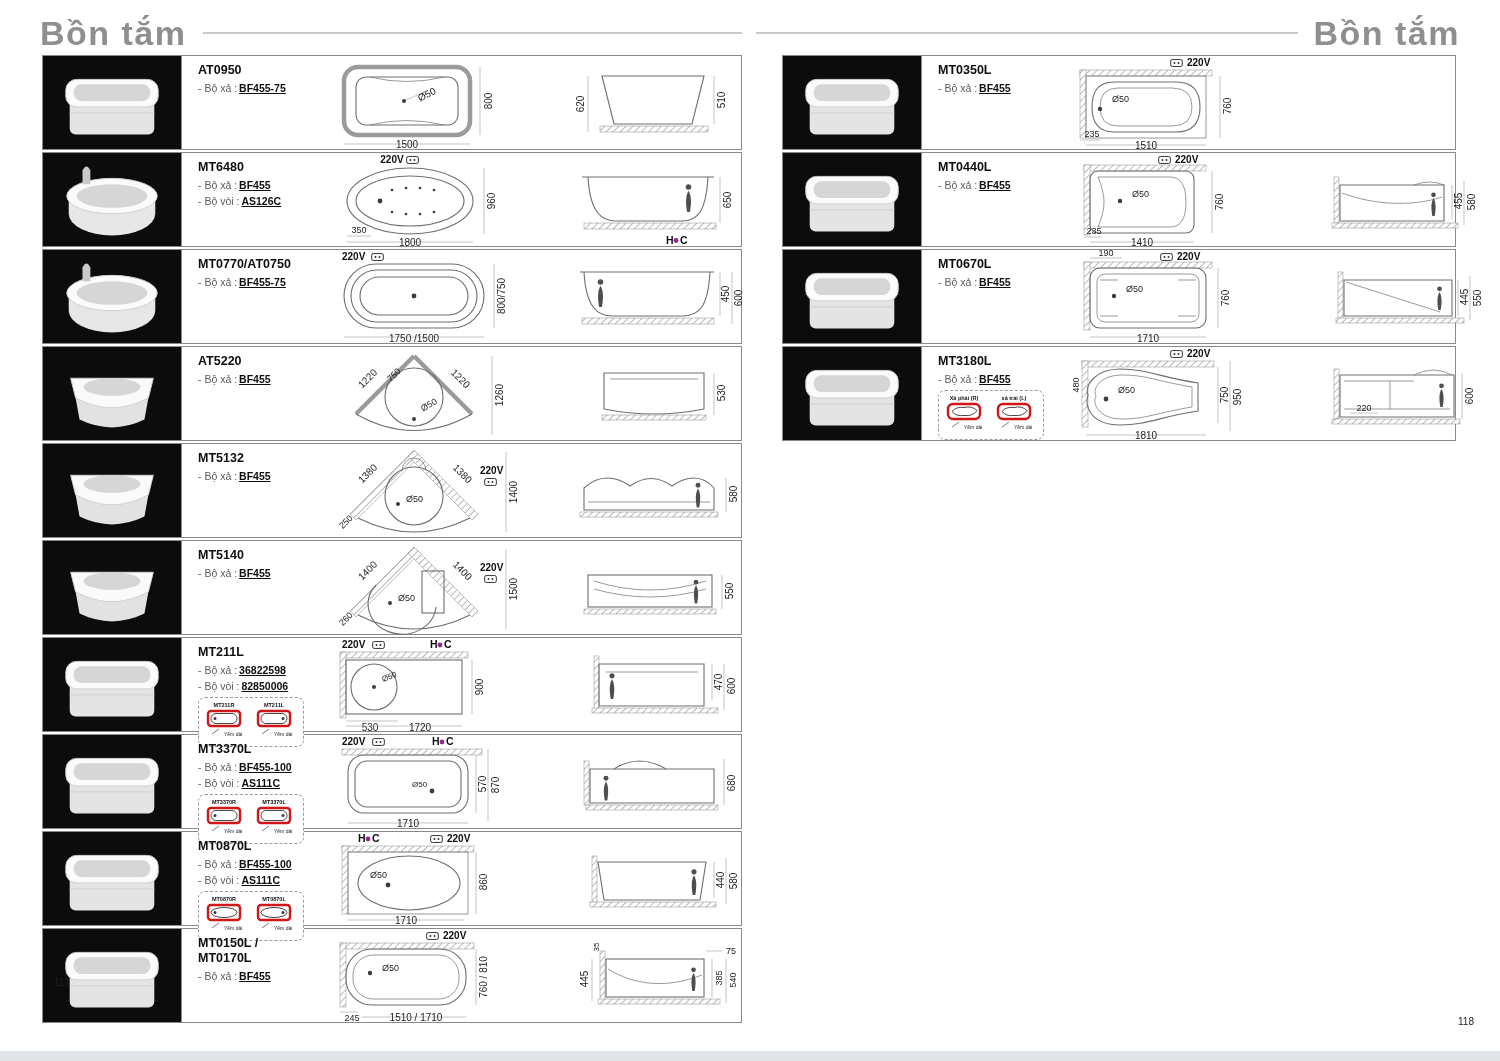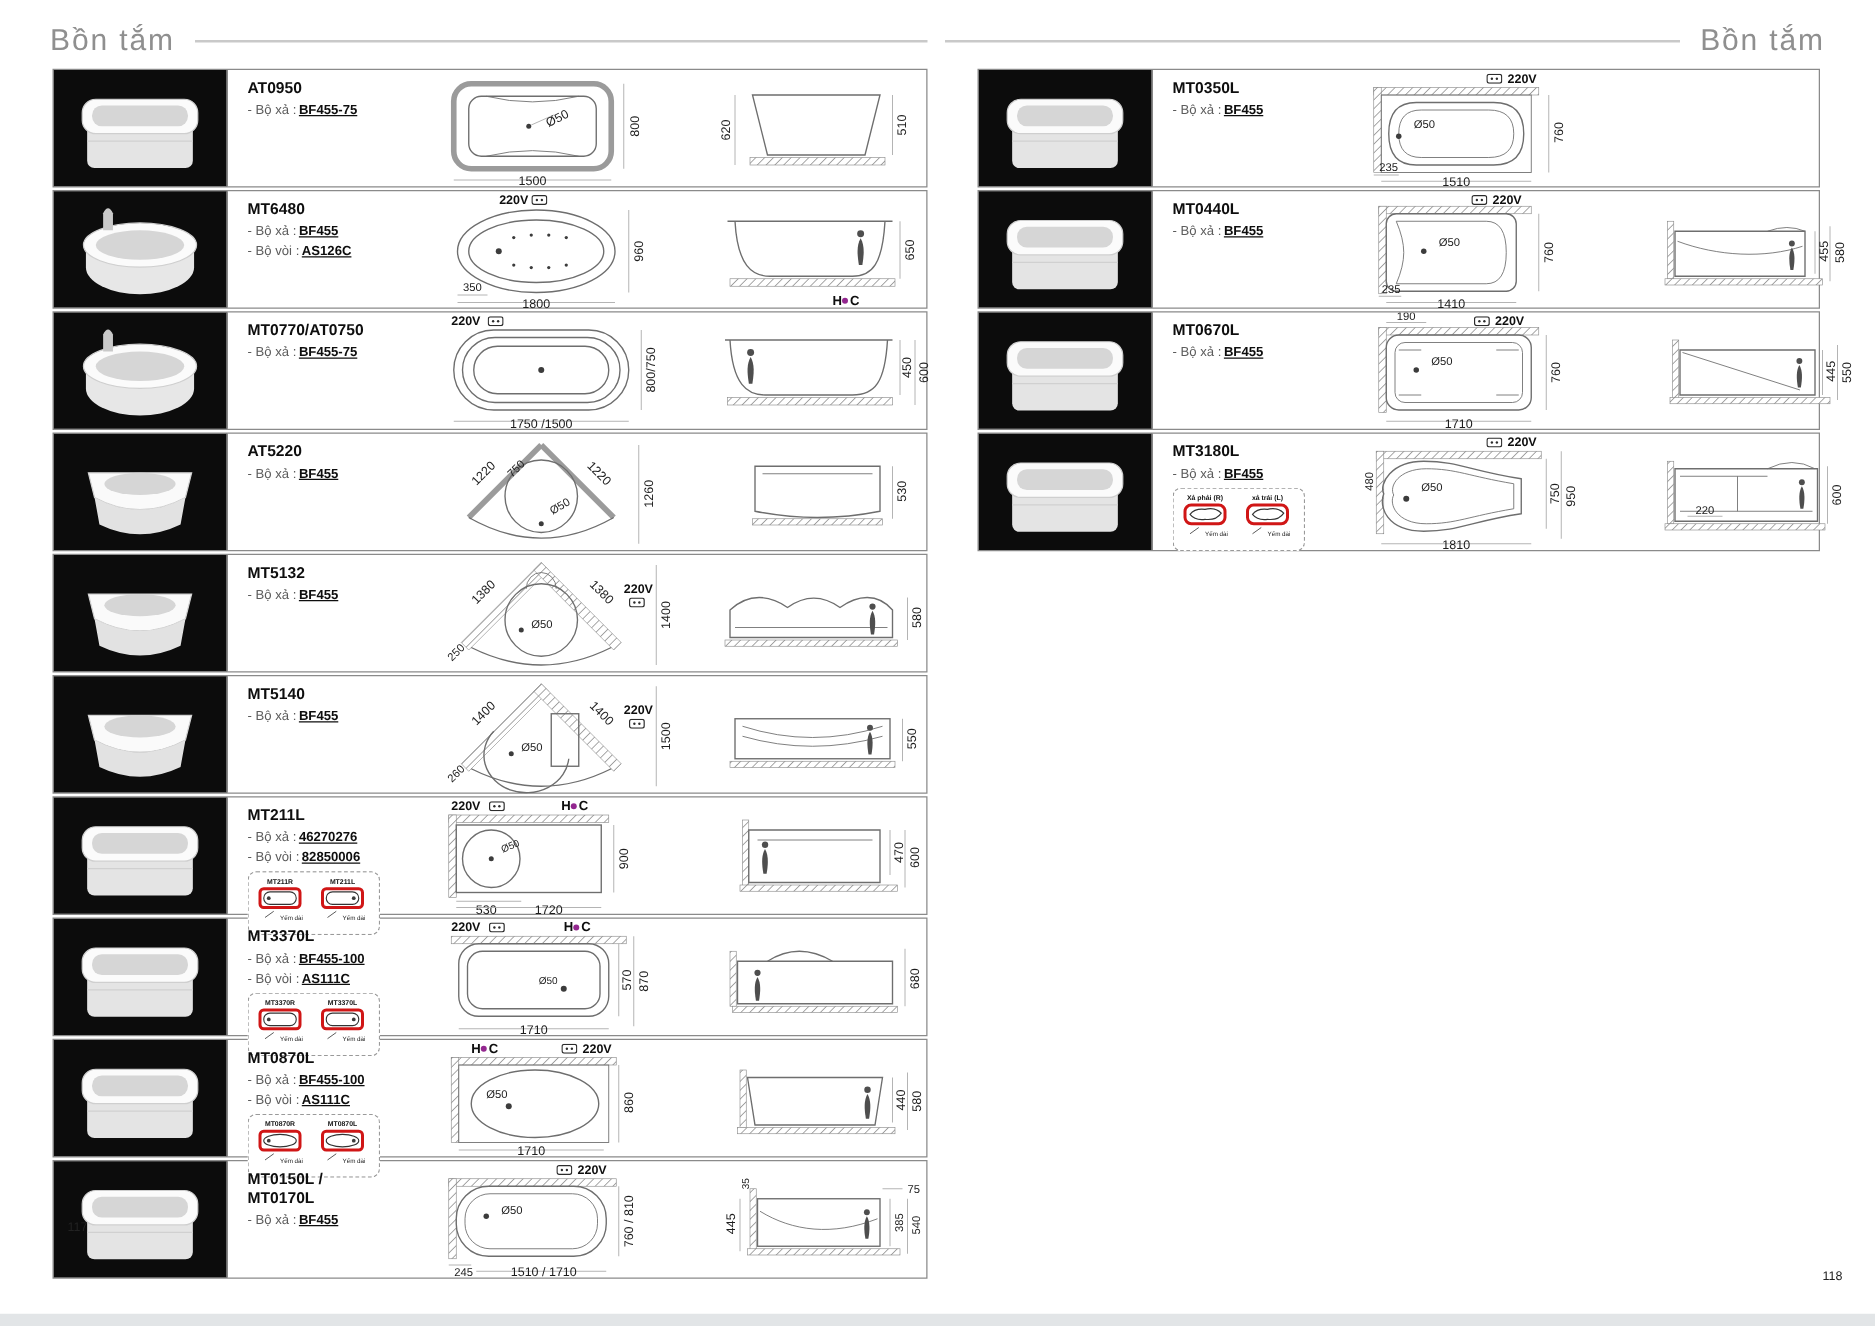--- a/index.html
+++ b/index.html
@@ -4,38 +4,38 @@
 <style>
   html,body{margin:0;padding:0;}
   body{width:1500px;height:1061px;position:relative;background:#fff;overflow:hidden;
        font-family:"Liberation Sans",sans-serif;}
   .page{position:absolute;top:0;height:1061px;}
   .page-left{left:0;width:750px;}
   .page-right{left:750px;width:750px;}
   .page-header{display:flex;align-items:center;height:34px;margin-top:16px;}
   .page-left .page-header{padding-left:40px;padding-right:8px;}
   .page-right .page-header{padding-left:6px;padding-right:40px;}
-  .page-title{font-size:24px;color:var(--header_text);letter-spacing:1.5px;font-weight:normal;}
+  .page-title{font-size:34px;color:var(--header_text);letter-spacing:1.5px;font-weight:bold;}
   .header-line{flex:1;height:2px;background:#c9c9c9;}
   .page-left .header-line{margin-left:16px;}
   .page-right .header-line{margin-right:16px;}
   .rows{margin-top:5px;}
   .page-left .rows{margin-left:42px;width:700px;}
   .page-right .rows{margin-left:32px;width:674px;}
   .row{display:flex;border:1px solid var(--row_border);height:95px;margin-bottom:2px;
        background:#fff;box-sizing:border-box;}
   .photo{width:138px;background:var(--photo_bg);display:flex;align-items:center;
          justify-content:center;border-right:1px solid var(--row_border);}
   .photo svg{width:118px;height:84px;}
   .content{flex:1;position:relative;}
   .info{position:absolute;left:16px;top:7px;width:146px;}
   .model{font-weight:bold;font-size:12.5px;color:#0e0e0e;line-height:15px;}
   .spec{font-size:10.5px;color:#5c5c5c;margin-top:4px;}
   .spec b{color:#0e0e0e;margin-left:2px;font-size:10.5px;text-decoration:underline;}
-  .plan{position:absolute;left:151px;top:0;}
+  .plan{position:absolute;left:132px;top:0;}
   .side{position:absolute;left:372px;top:0;}
   .variant{margin-top:5px;width:102px;border:1px dashed #9a9a9a;border-radius:7px;
            padding:1px 1px;background:#fff;}
   svg text{font-family:"Liberation Sans",sans-serif;}
   .o{fill:none;stroke:#6e6e6e;stroke-width:1.1}
   .o2{fill:none;stroke:#9b9b9b;stroke-width:4.5}
   .thin{fill:none;stroke:#6e6e6e;stroke-width:.7}
   .d{stroke:#a9a9a9;stroke-width:.7}
   .wall,.floor{fill:url(#hatch);stroke:#8a8a8a;stroke-width:.5}
   .t{font-size:10px;fill:#1d1d1d}
@@ -353,21 +353,21 @@
 
     <div class="row">
       <div class="photo">
           <svg viewBox="0 0 120 84">
             <use href="#tub-box"></use>
           </svg>
         </div>
       <div class="content">
         <div class="info">
           <div class="model">MT211L</div>
-          <div class="spec"><span>- Bộ xả :</span><b>46270276</b></div>
+          <div class="spec"><span>- Bộ xả :</span><b>36822598</b></div>
           <div class="spec"><span>- Bộ vòi :</span><b>82850006</b></div>
           <div class="variant">
             <svg viewBox="0 0 100 42" width="100" height="42">
               <text class="vt" x="24" y="8" text-anchor="middle">MT211R</text>
               <text class="vt" x="74" y="8" text-anchor="middle">MT211L</text>
               <rect class="vred" x="8" y="12" width="32" height="15" rx="3"></rect>
               <rect class="vin" x="11" y="14.5" width="26" height="10" rx="5"></rect>
               <circle class="jet" cx="15" cy="19.5" r="1.5"></circle>
               <rect class="vred" x="58" y="12" width="32" height="15" rx="3"></rect>
               <rect class="vin" x="61" y="14.5" width="26" height="10" rx="5"></rect>

